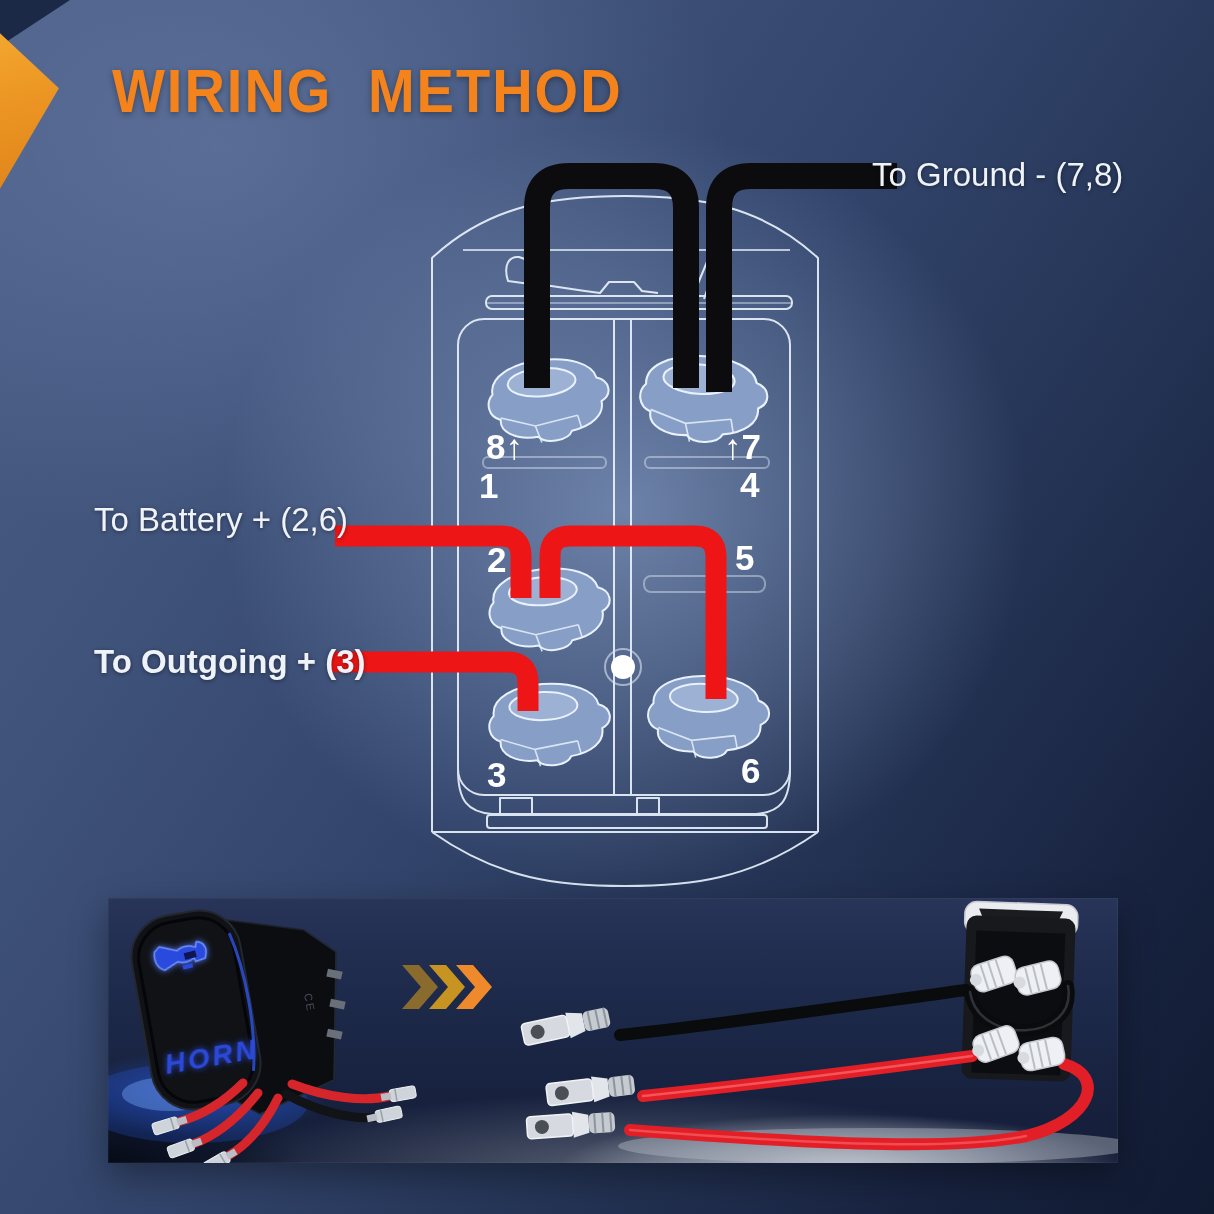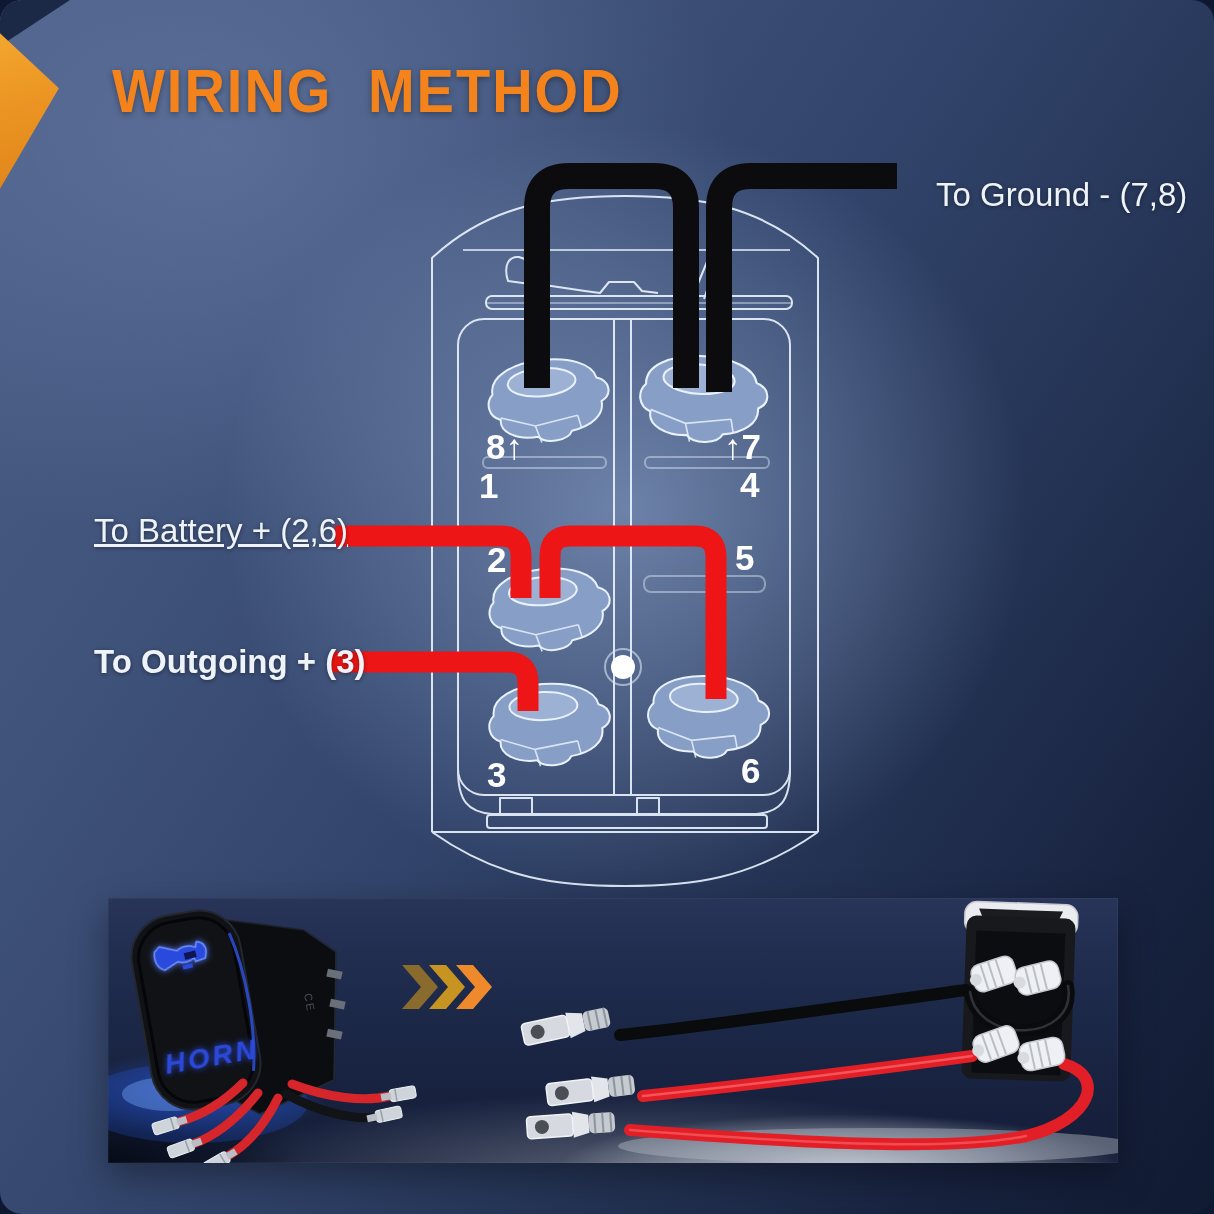--- a/index.html
+++ b/index.html
@@ -3,39 +3,38 @@
 <meta charset="utf-8">
 <style>
   html,body{margin:0;padding:0;background:#0e1830;}
   .stage{
     position:relative;width:1214px;height:1214px;overflow:hidden;
     font-family:"Liberation Sans",sans-serif;
     background:
       radial-gradient(46% 44% at 51.5% 42%, rgba(158,181,219,.55) 0%, rgba(158,181,219,.22) 45%, rgba(158,181,219,0) 72%),
       radial-gradient(70% 55% at 18% 12%, rgba(110,132,175,.50) 0%, rgba(110,132,175,0) 60%),
       linear-gradient(124deg,#4b5d85 0%,#41547c 24%,#32446b 48%,#243354 68%,#182340 85%,#101a31 100%);
-    border-radius: 22px;
   }
   .corner-dark{position:absolute;left:0;top:0;width:70px;height:46px;
     clip-path:polygon(0 0,100% 0,0 100%);background:#1b2947;}
   .corner-orange{position:absolute;left:0;top:30px;width:62px;height:162px;
     clip-path:polygon(0 2%,95% 36%,0 98%);
     background:linear-gradient(165deg,#f3a82e 0%,#eb9423 45%,#e0831a 100%);}
   .title{
     position:absolute;left:112px;top:56px;
     font-size:56px;font-weight:700;letter-spacing:2px;word-spacing:18px;
     color:#f5831c;transform:scaleY(1.08);transform-origin:left top;
     text-shadow:0 2px 6px rgba(0,0,0,.35);white-space:nowrap;
   }
   .wire-label{
     position:absolute;font-size:33px;color:#eef3f9;white-space:nowrap;
     text-shadow:0 1px 4px rgba(0,0,0,.45);
   }
-  .lbl-ground{left:936px;top:156px;margin-top:20px;}
-  .lbl-battery{left:94px;top:512px;text-decoration:underline;}
+  .lbl-ground{left:872px;top:156px;}
+  .lbl-battery{left:94px;top:501px;}
   .lbl-outgoing{left:94px;top:643px;font-weight:bold;}
   svg.diagram{position:absolute;left:0;top:0;}
   .panel{
     position:absolute;left:108px;top:898px;width:1010px;height:265px;
     background:
       radial-gradient(190px 62px at 9% 74%, rgba(43,102,255,.45), rgba(43,102,255,0) 70%),
       radial-gradient(300px 120px at 0% 100%, rgba(2,5,12,.75), rgba(2,5,12,0) 65%),
       radial-gradient(430px 78px at 73% 101%, rgba(206,211,220,.95), rgba(206,211,220,0) 66%),
       radial-gradient(600px 115px at 52% 104%, rgba(142,150,164,.55), rgba(142,150,164,0) 70%),
       linear-gradient(180deg,#283458 0%,#1e2a4b 36%,#182341 68%,#141d37 100%);

